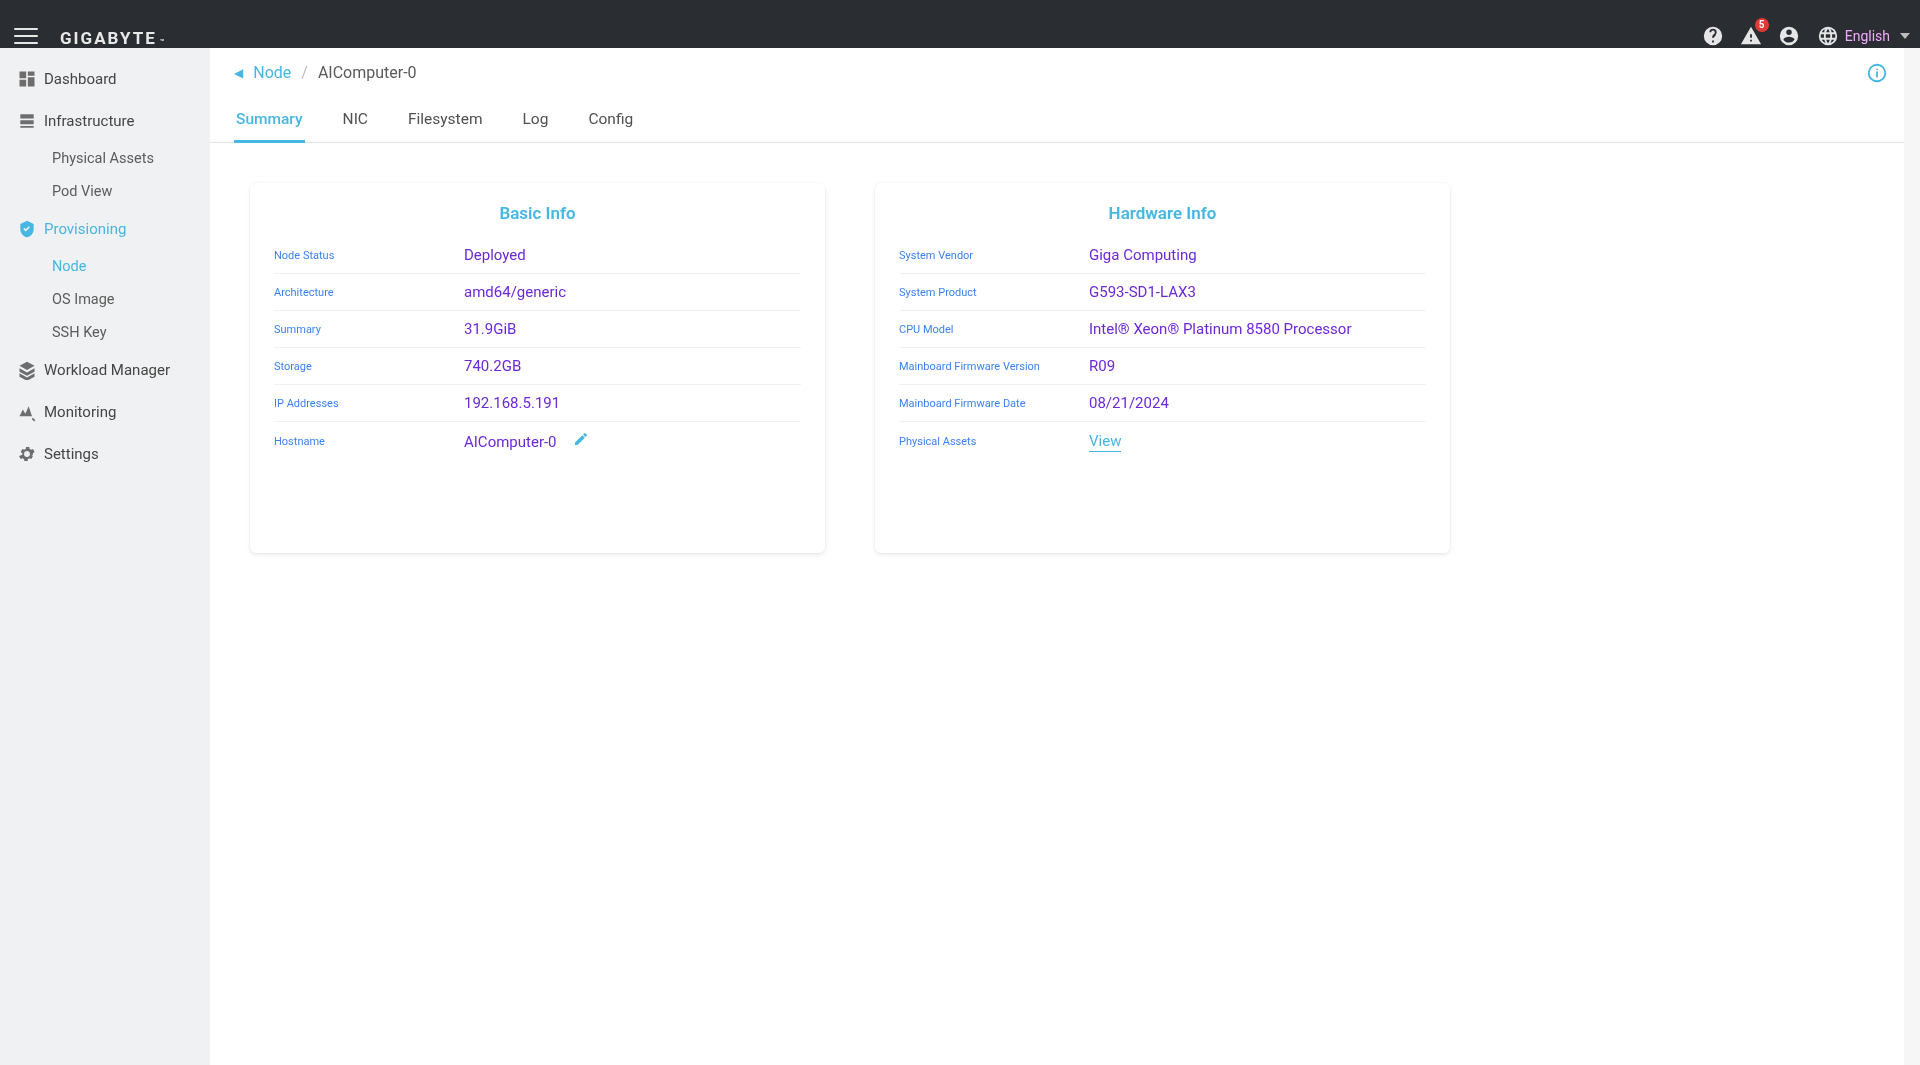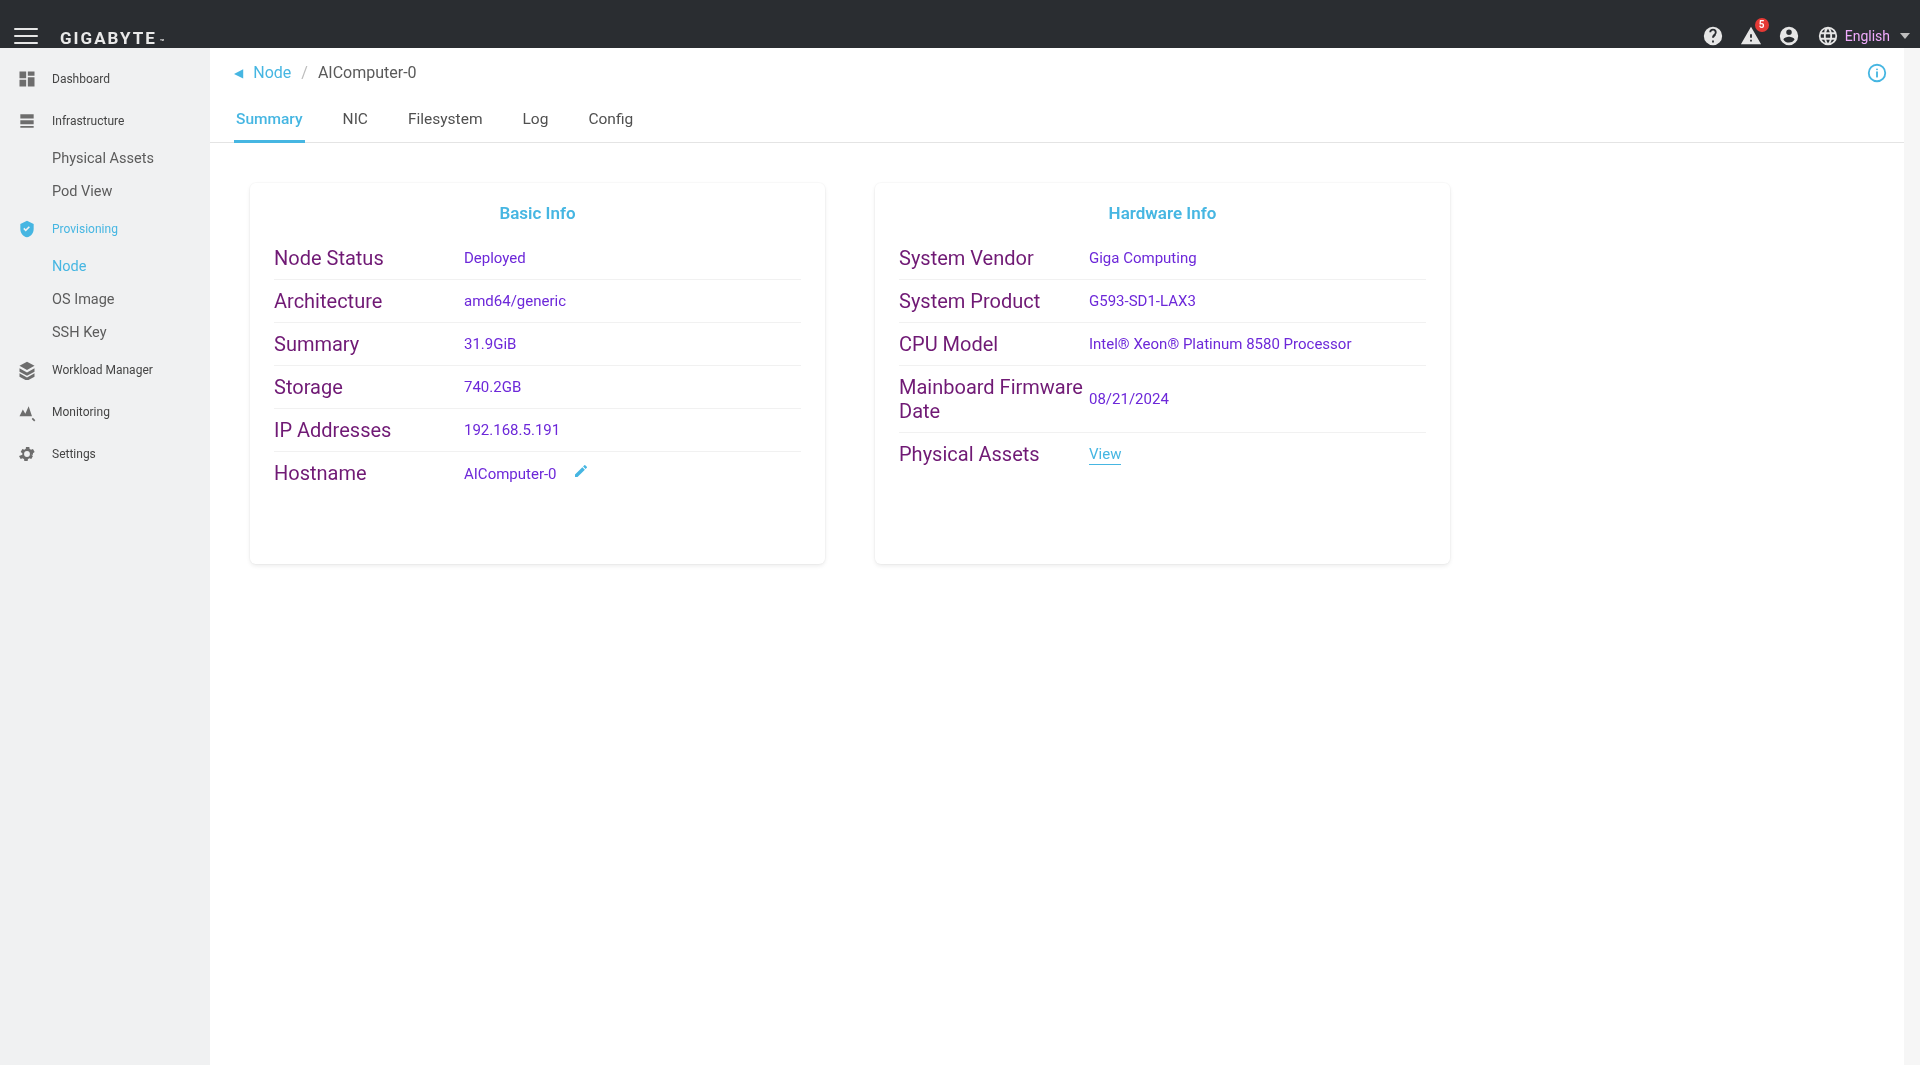--- a/index.html
+++ b/index.html
@@ -20,21 +20,21 @@
   .lang-selector { display: flex; align-items: center; gap: 6px; color: #f0abfc; font-size: 14px; cursor: pointer; margin-left: 2px; }
   .lang-selector svg.globe { width: 22px; height: 22px; fill: #e6e6e6; }
   .caret-down { width: 0; height: 0; border-left: 5px solid transparent; border-right: 5px solid transparent; border-top: 6px solid #bdbdbd; margin-left: 4px; }
 
   
   .app-body { flex: 1; display: flex; overflow: hidden; }
   .sidebar { width: 210px; background: #f0f1f2; padding-top: 10px; flex-shrink: 0; overflow-y: auto; }
   .main { flex: 1; display: flex; flex-direction: column; overflow: hidden; position: relative; }
 
   
-  .nav-item { display: flex; align-items: center; padding: 10px 16px; font-size: 12px; color: #454545; cursor: pointer; gap: 14px; }
+  .nav-item { display: flex; align-items: center; padding: 10px 16px; font-size: 15px; color: #454545; cursor: pointer; gap: 6px; }
   .nav-item.active-parent { color: #46b6e2; }
   .nav-icon { width: 22px; height: 22px; display: flex; align-items: center; justify-content: center; flex-shrink: 0; }
   .nav-icon svg { width: 20px; height: 20px; fill: #6d6d6d; }
   .nav-item.active-parent .nav-icon svg { fill: #46b6e2; }
   .sub-items { padding-left: 52px; }
   .sub-item { font-size: 14.5px; color: #5c5c5c; padding: 8px 10px 8px 0; cursor: pointer; }
   .sub-item.active { color: #46b6e2; }
 
   
   .content-header { padding: 15px 24px 0 24px; flex-shrink: 0; border-bottom: 1px solid #e4e4e4; background: #fff; }
@@ -51,21 +51,21 @@
   .tab { font-size: 15.5px; color: #505050; padding: 10px 2px 12px 2px; cursor: pointer; border-bottom: 3px solid transparent; margin-bottom: -1px; }
   .tab.active { color: #46b6e2; border-bottom-color: #46b6e2; font-weight: 500; }
 
   
   .content-scroll { flex: 1; overflow: auto; background: #fff; padding: 40px 40px; }
   .cards-row { display: flex; gap: 50px; max-width: 1200px; }
   .card { flex: 1; background: #fff; border-radius: 6px; box-shadow: 0 2px 4px rgba(0,0,0,0.08), 0 0 0 1px rgba(0,0,0,0.02); padding: 20px 24px 70px 24px; min-height: 370px; }
   .card-title { color: #46b6e2; font-size: 17px; font-weight: 600; margin-bottom: 14px; text-align: center; }
   .kv-row { display: flex; align-items: center; padding: 9px 0; border-bottom: 1px solid #f1f1f1; }
   .kv-row:last-child { border-bottom: none; }
-  .kv-label { width: 190px; flex-shrink: 0; font-size: 20px; color: #701a75; }
+  .kv-label { width: 190px; flex-shrink: 0; font-size: 11px; color: #3b82f6; }
   .kv-value { flex: 1; font-size: 15px; color: #6d28d9; }
   .kv-value.link { color: #46b6e2; cursor: pointer; border-bottom: 1px solid #46b6e2; display: inline-block; flex: 0 0 auto; padding-bottom: 1px; }
   .edit-pencil { margin-left: 12px; color: #46b6e2; cursor: pointer; display: inline-flex; }
   .edit-pencil svg { width: 16px; height: 16px; fill: #46b6e2; }
 
   
   .right-scroll { width: 16px; background: #f6f6f6; flex-shrink: 0; }
 </style>
 </head>
 <body>
@@ -249,20 +249,24 @@
           </div>
           <div class="kv-row">
             <div class="kv-label">System Product</div>
             <div class="kv-value">G593-SD1-LAX3</div>
           </div>
           <div class="kv-row">
             <div class="kv-label">CPU Model</div>
             <div class="kv-value">Intel® Xeon® Platinum 8580 Processor</div>
           </div>
           <div class="kv-row">
+            <div class="kv-label">Mainboard Firmware Version</div>
+            <div class="kv-value">R09</div>
+          </div>
+          <div class="kv-row">
             <div class="kv-label">Mainboard Firmware Date</div>
             <div class="kv-value">08/21/2024</div>
           </div>
           <div class="kv-row">
             <div class="kv-label">Physical Assets</div>
             <div><span class="kv-value link">View</span></div>
           </div>
         </div>
       </div>
     </div>

